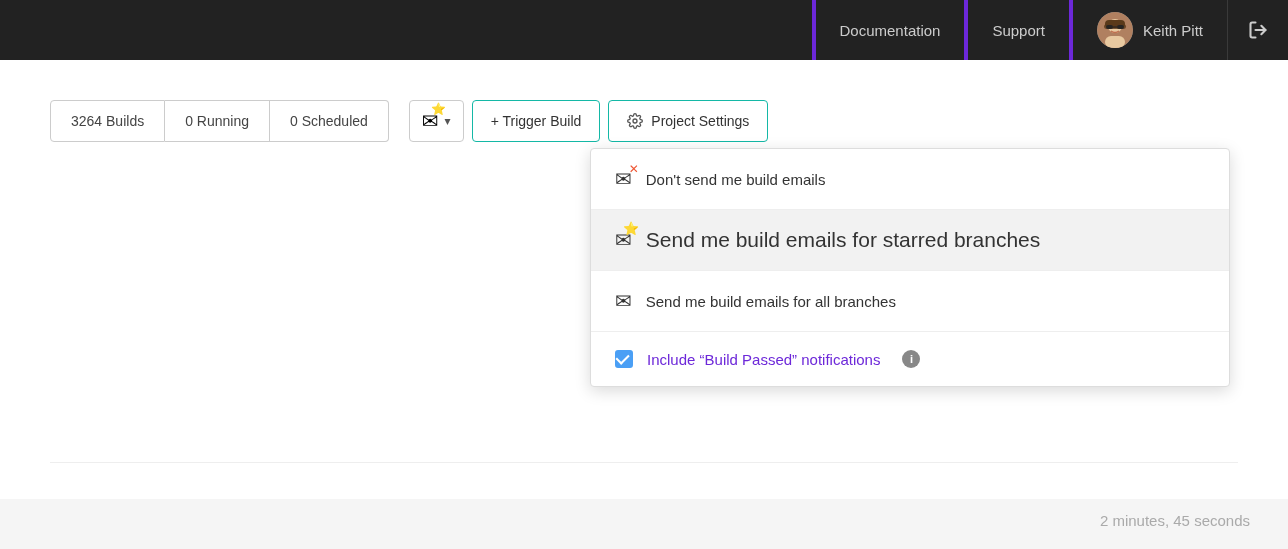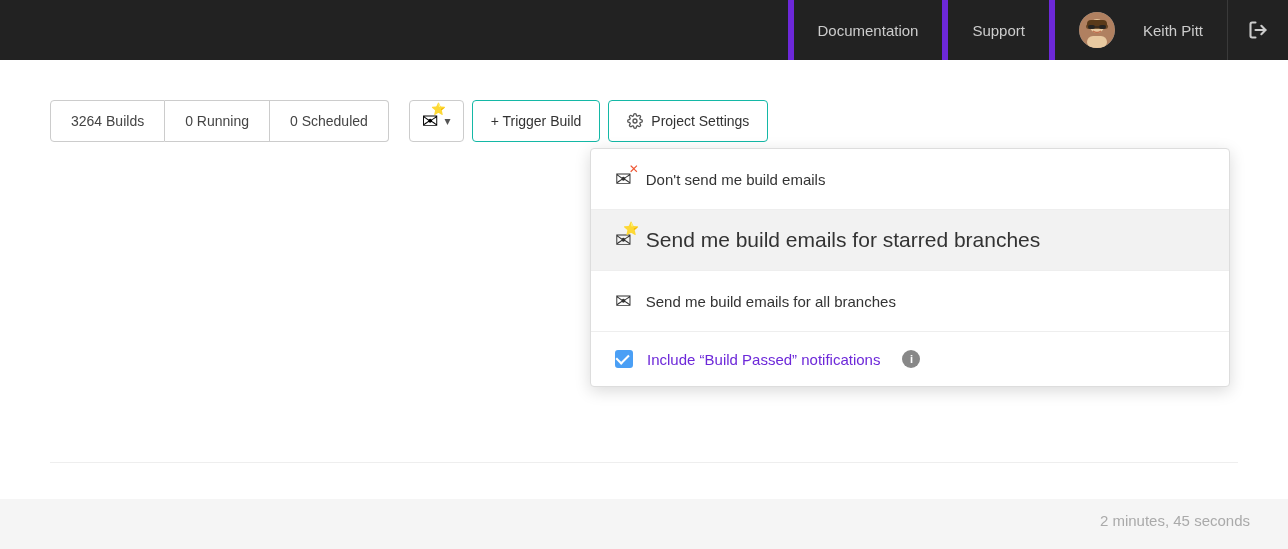--- a/index.html
+++ b/index.html
@@ -27,26 +27,26 @@
       height: 100%;
     }
     .navbar-item {
       color: #ccc;
       font-size: 15px;
       padding: 0 24px;
       height: 100%;
       display: flex;
       align-items: center;
       cursor: pointer;
-      border-left: 6px solid #6d28d9;
+      border-left: 4px solid #6d28d9;
     }
     .navbar-item.user-item {
       display: flex;
       align-items: center;
-      gap: 28px;
+      gap: 10px;
     }
     .user-avatar {
       width: 36px;
       height: 36px;
       border-radius: 50%;
       background: #888;
       overflow: hidden;
       display: flex;
       align-items: center;
       justify-content: center;

